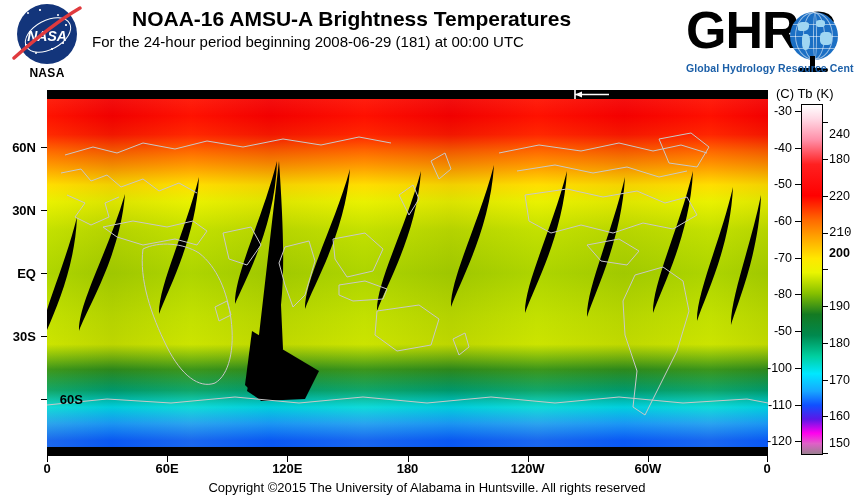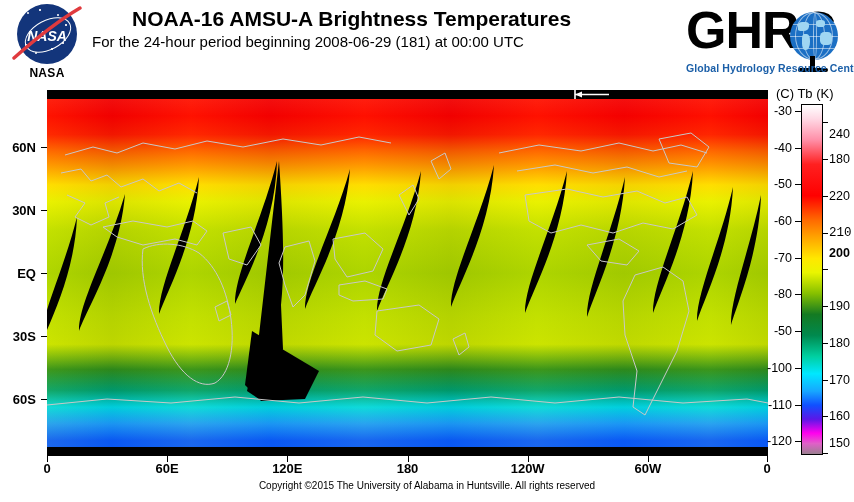--- a/index.html
+++ b/index.html
@@ -57,21 +57,21 @@
 
   
   .tick-x{position:absolute;width:1px;height:6px;background:#000;top:456px;}
   .xlab{position:absolute;top:461px;font-size:13px;font-weight:bold;
          transform:translateX(-50%);white-space:nowrap;}
   .tick-y{position:absolute;left:41px;width:6px;height:1px;background:#000;}
   .ylab{position:absolute;font-size:13px;font-weight:bold;text-align:right;
         width:36px;left:0px;transform:translateY(-50%);white-space:nowrap;}
 
   #copyright{position:absolute;left:0;top:480px;width:854px;text-align:center;
-             font-size:10px;letter-spacing:0px;}
+             font-size:13px;letter-spacing:0px;}
 
   
   #cbar-head{position:absolute;left:776px;top:86px;width:78px;font-size:13px;
              white-space:nowrap;}
   #cbar{position:absolute;left:801px;top:104px;width:20px;height:349px;
         border:1px solid #000;}
   #cbar-grad{position:absolute;inset:0;}
   .ctick-l{position:absolute;width:6px;height:1px;background:#000;left:795px;}
   .ctick-r{position:absolute;width:6px;height:1px;background:#000;left:822px;}
   .clab-l{position:absolute;width:44px;left:748px;text-align:right;font-size:12.5px;
@@ -200,21 +200,21 @@
     <div class="xlab" style="left: 767px;">0</div>
     <div class="tick-y" style="top: 147.217px;"></div>
     <div class="ylab" style="top: 147.217px;">60N</div>
     <div class="tick-y" style="top: 210.108px;"></div>
     <div class="ylab" style="top: 210.108px;">30N</div>
     <div class="tick-y" style="top: 273px;"></div>
     <div class="ylab" style="top: 273px;">EQ</div>
     <div class="tick-y" style="top: 335.892px;"></div>
     <div class="ylab" style="top: 335.892px;">30S</div>
     <div class="tick-y" style="top: 398.783px;"></div>
-    <div class="ylab" style="top: 398.783px;">60S</div>
+    <div class="ylab" style="top: 398.783px; margin-left: 47px;">60S</div>
   </div>
 
 <div id="copyright">Copyright ©2015 The University of Alabama in Huntsville.  All rights reserved</div>
 
 <div id="cbar-head">(C)  Tb  (K)</div>
 <div id="cbar">
   <div id="cbar-grad" style="background: linear-gradient(rgb(255, 255, 255) 0%, rgb(255, 216, 228) 4%, rgb(255, 143, 168) 10%, rgb(255, 32, 32) 17%, rgb(255, 0, 0) 26%, rgb(255, 106, 0) 33%, rgb(255, 165, 0) 38%, rgb(255, 232, 0) 44%, rgb(234, 245, 0) 48%, rgb(134, 192, 0) 54%, rgb(20, 122, 34) 60%, rgb(0, 137, 78) 66%, rgb(0, 207, 160) 72%, rgb(0, 232, 255) 77%, rgb(23, 167, 255) 82%, rgb(16, 80, 255) 86%, rgb(90, 23, 232) 90%, rgb(255, 0, 238) 94%, rgb(224, 96, 200) 97%, rgb(154, 128, 144) 100%);"></div>
 </div>
 <div id="cbar-ticks">
     <div class="ctick-l" style="top: 110.796px;"></div>

